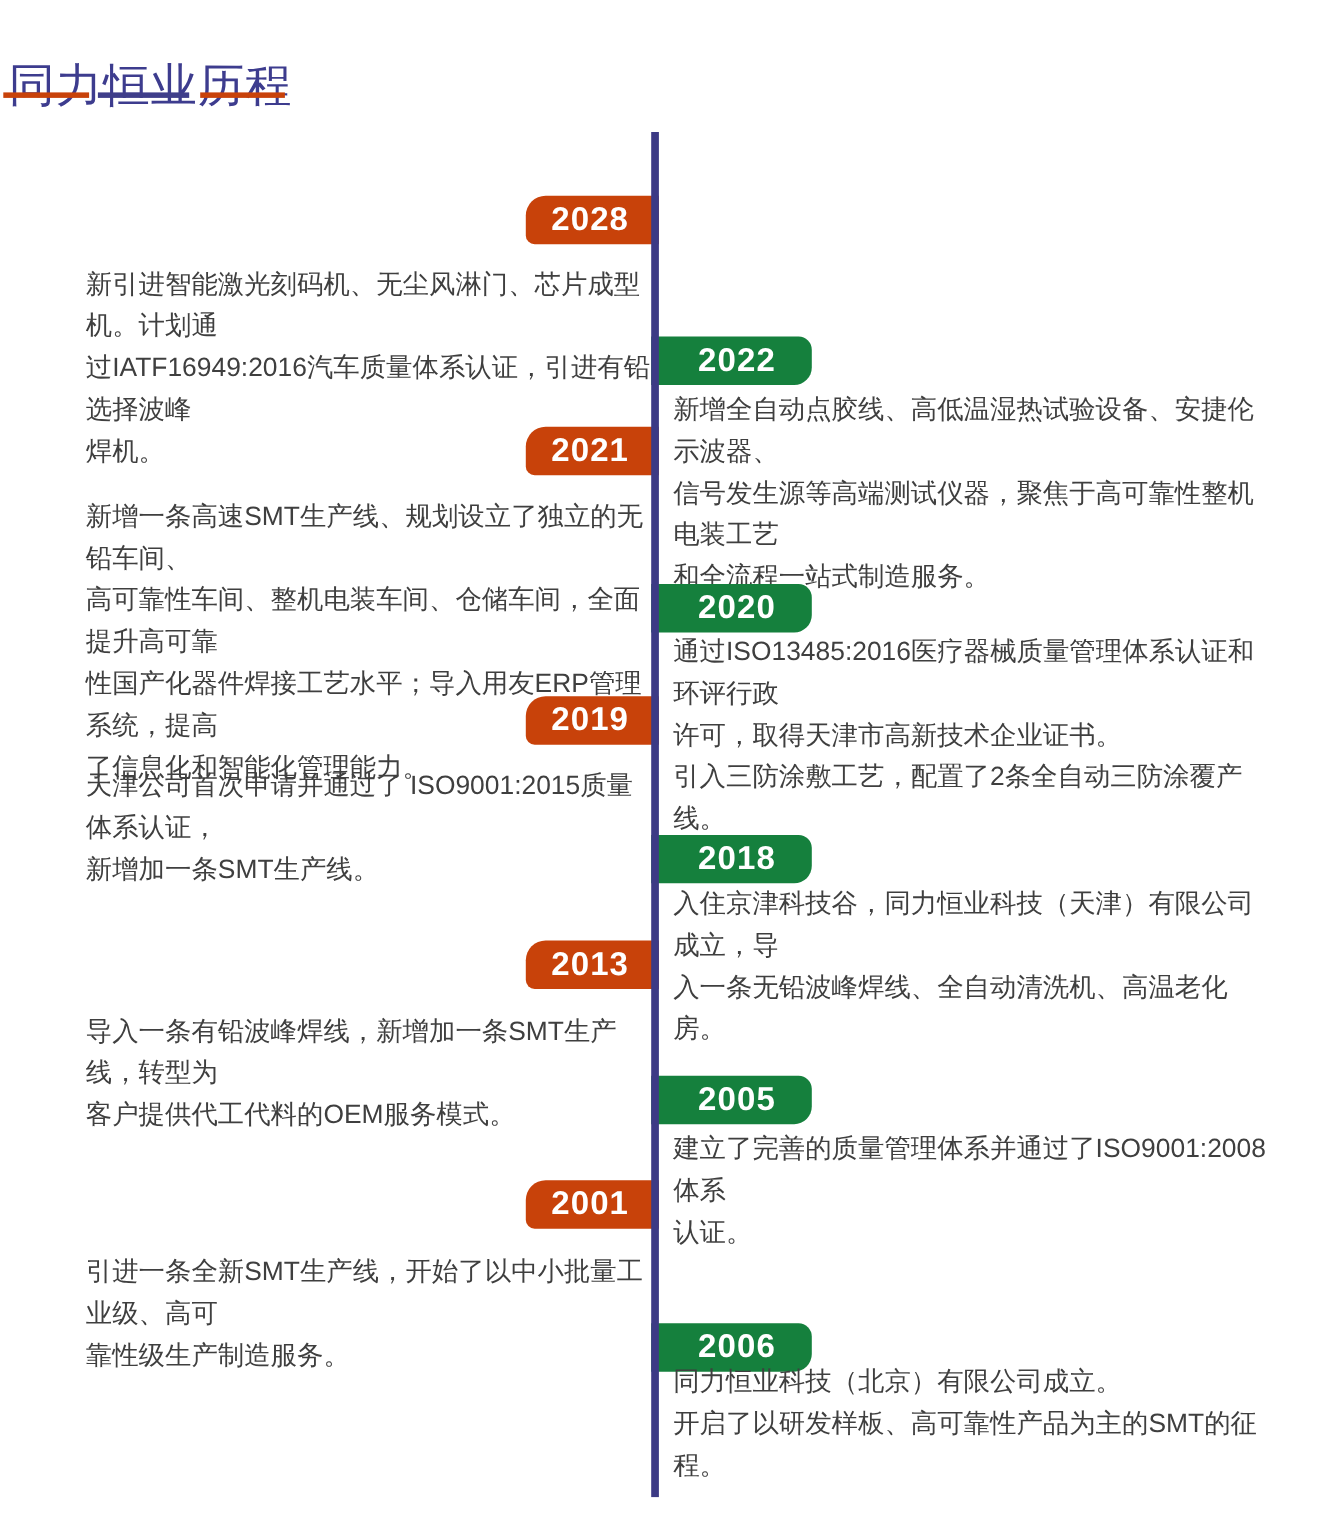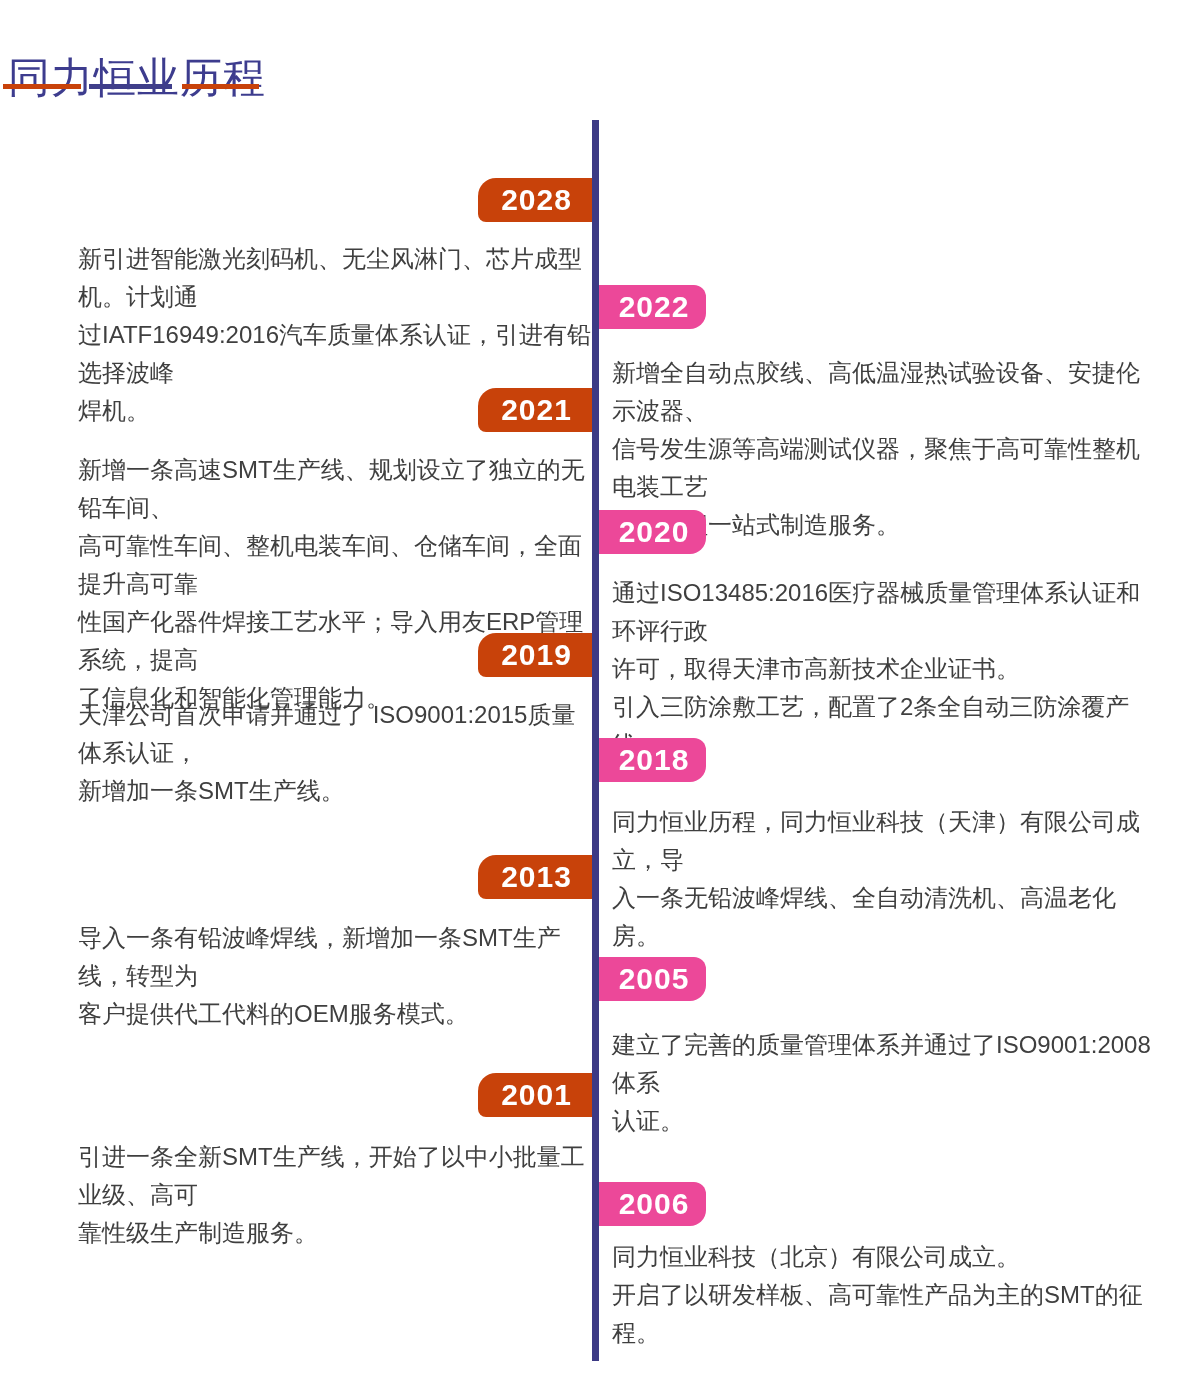--- a/index.html
+++ b/index.html
@@ -23,22 +23,22 @@
   .badge{
     position:absolute;height:44px;z-index:1;
     color:#ffffff;font-size:30px;font-weight:bold;letter-spacing:1px;
     line-height:44px;text-align:center;
   }
   .left .badge{
     left:478px;width:121px;background:#c8420a;
     border-radius:18px 0 0 8px;padding-right:4px;box-sizing:border-box;
   }
   .right .badge{
-    left:592px;width:114px;background:#ec4899;
-    border-radius:0 12px 16px 0;padding-left:10px;box-sizing:border-box;
+    left:592px;width:146px;background:#15803d;
+    border-radius:0 12px 16px 0;padding-left:10px;box-sizing:border-box;margin-top:21px;
   }
   .mtext{
     position:absolute;color:#3f3f3f;font-size:24px;line-height:38px;
     white-space:pre-line;z-index:1;
   }
   .left .mtext{left:78px;width:520px;}
   .right .mtext{left:612px;width:545px;}
   
   .m0 .badge{top:178px}  .m0 .mtext{top:240px}
   .m1 .badge{top:285px}  .m1 .mtext{top:354px}
@@ -94,21 +94,21 @@
 </div>
 
 <div class="milestone left m4">
   <div class="badge">2019</div>
   <div class="mtext">天津公司首次申请并通过了 ISO9001:2015质量体系认证，
 新增加一条SMT生产线。</div>
 </div>
 
 <div class="milestone right m5">
   <div class="badge">2018</div>
-  <div class="mtext">同力恒业历程，同力恒业科技（天津）有限公司成立，导
+  <div class="mtext">入住京津科技谷，同力恒业科技（天津）有限公司成立，导
 入一条无铅波峰焊线、全自动清洗机、高温老化房。</div>
 </div>
 
 <div class="milestone left m6">
   <div class="badge">2013</div>
   <div class="mtext">导入一条有铅波峰焊线，新增加一条SMT生产线，转型为
 客户提供代工代料的OEM服务模式。</div>
 </div>
 
 <div class="milestone right m7">

